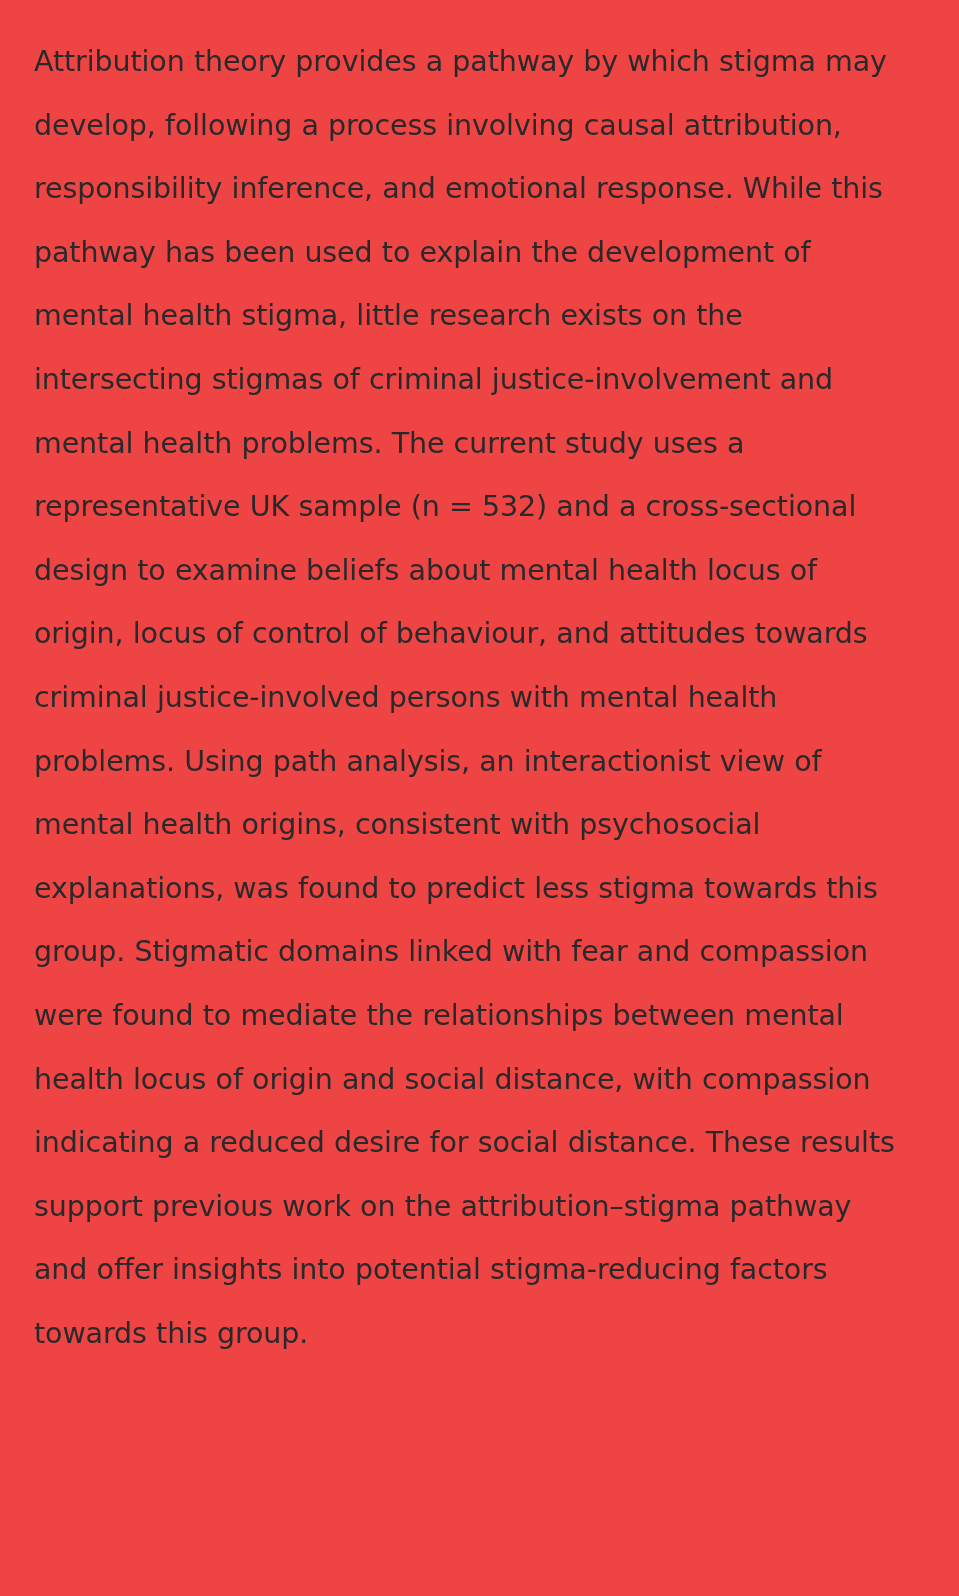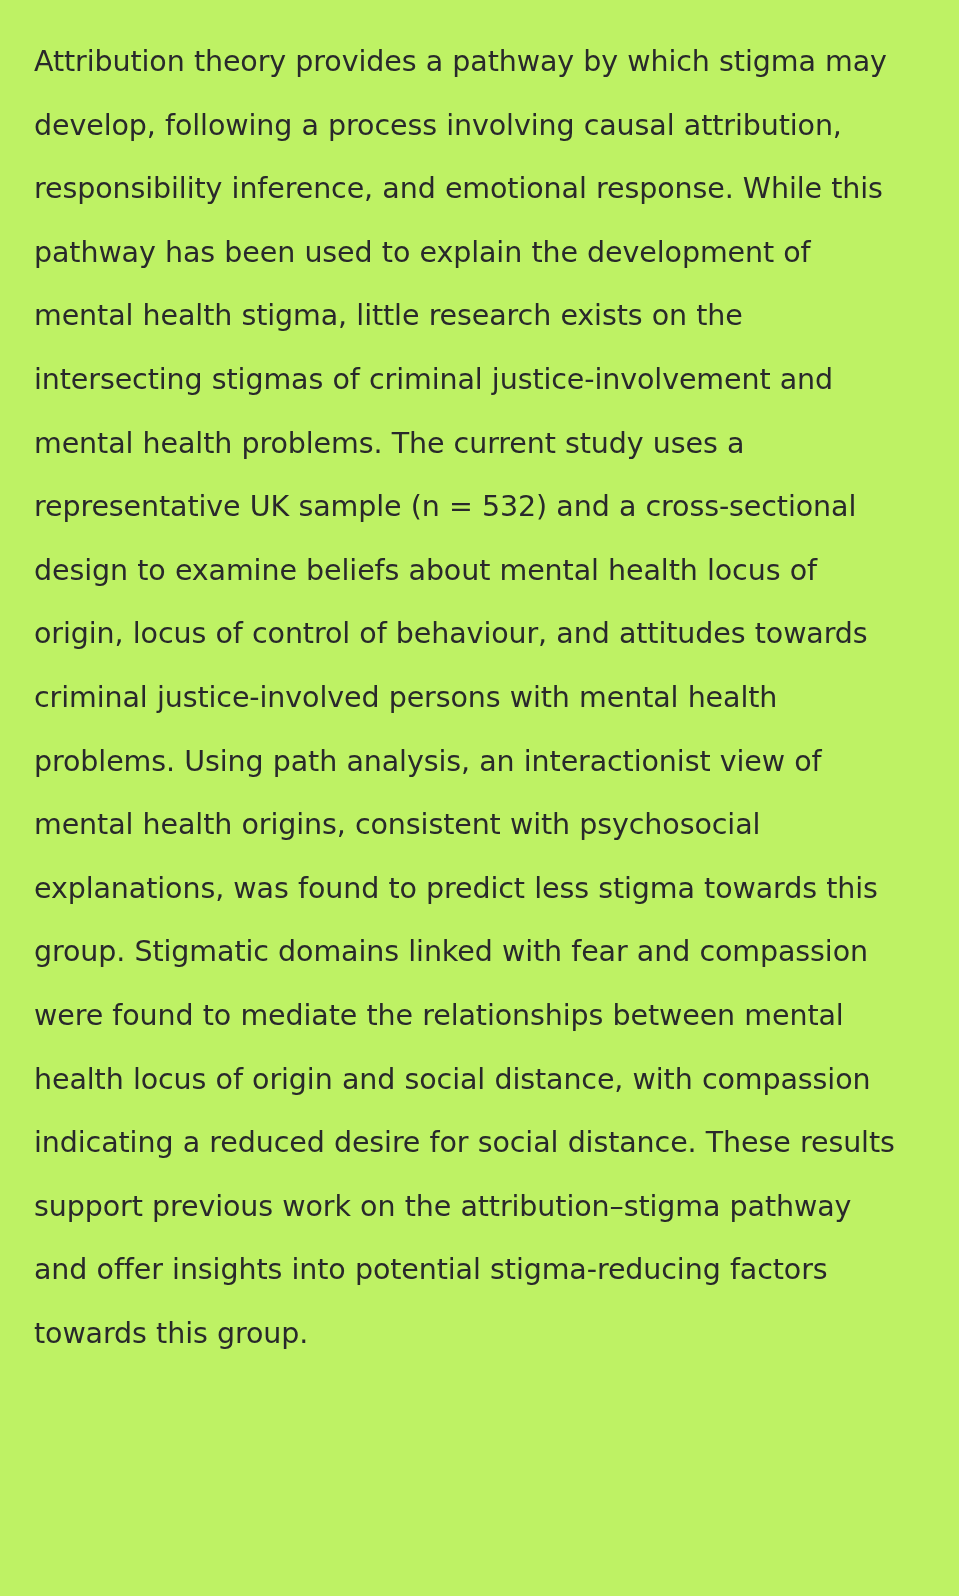--- a/index.html
+++ b/index.html
@@ -12,21 +12,21 @@
     height: 1596px;
     font-family: "DejaVu Sans", sans-serif;
     color: #2b2b2b;
     overflow: hidden;
   }
   .page {
     box-sizing: border-box;
     width: 959px;
     height: 1596px;
     padding: 30px 56px 0 34px;
-    background: #bef264;
+    background: #ef4444;
   }
   .abstract-text {
     font-family: "DejaVu Sans", sans-serif;
     font-size: 28.5px;
     line-height: 63.6px;
     color: #29292b;
     letter-spacing: -0.1px;
     text-align: left;
     word-spacing: 0.3px;
     white-space: pre-wrap;

